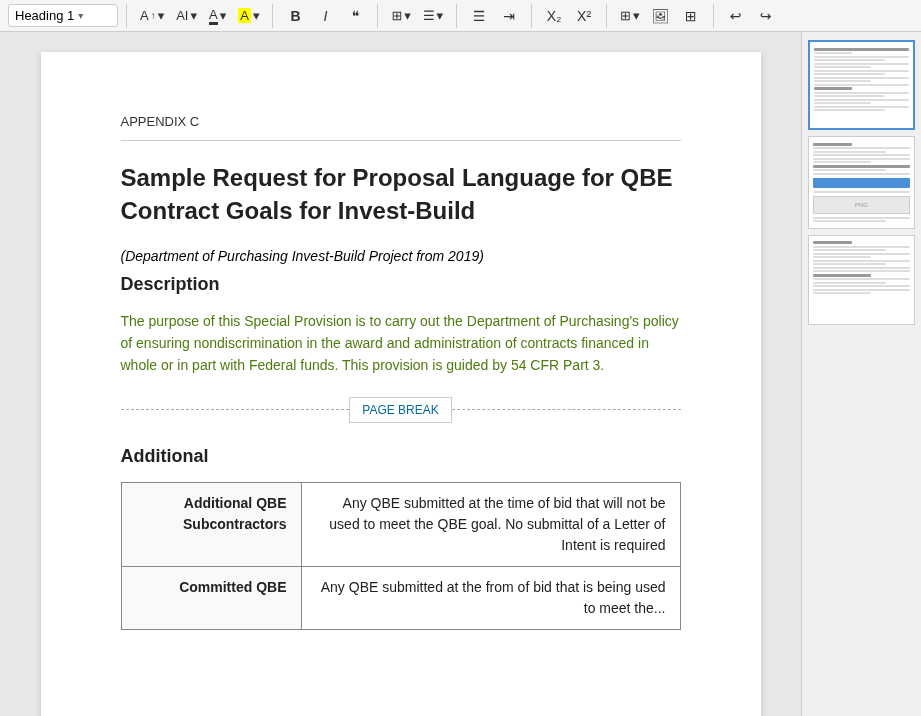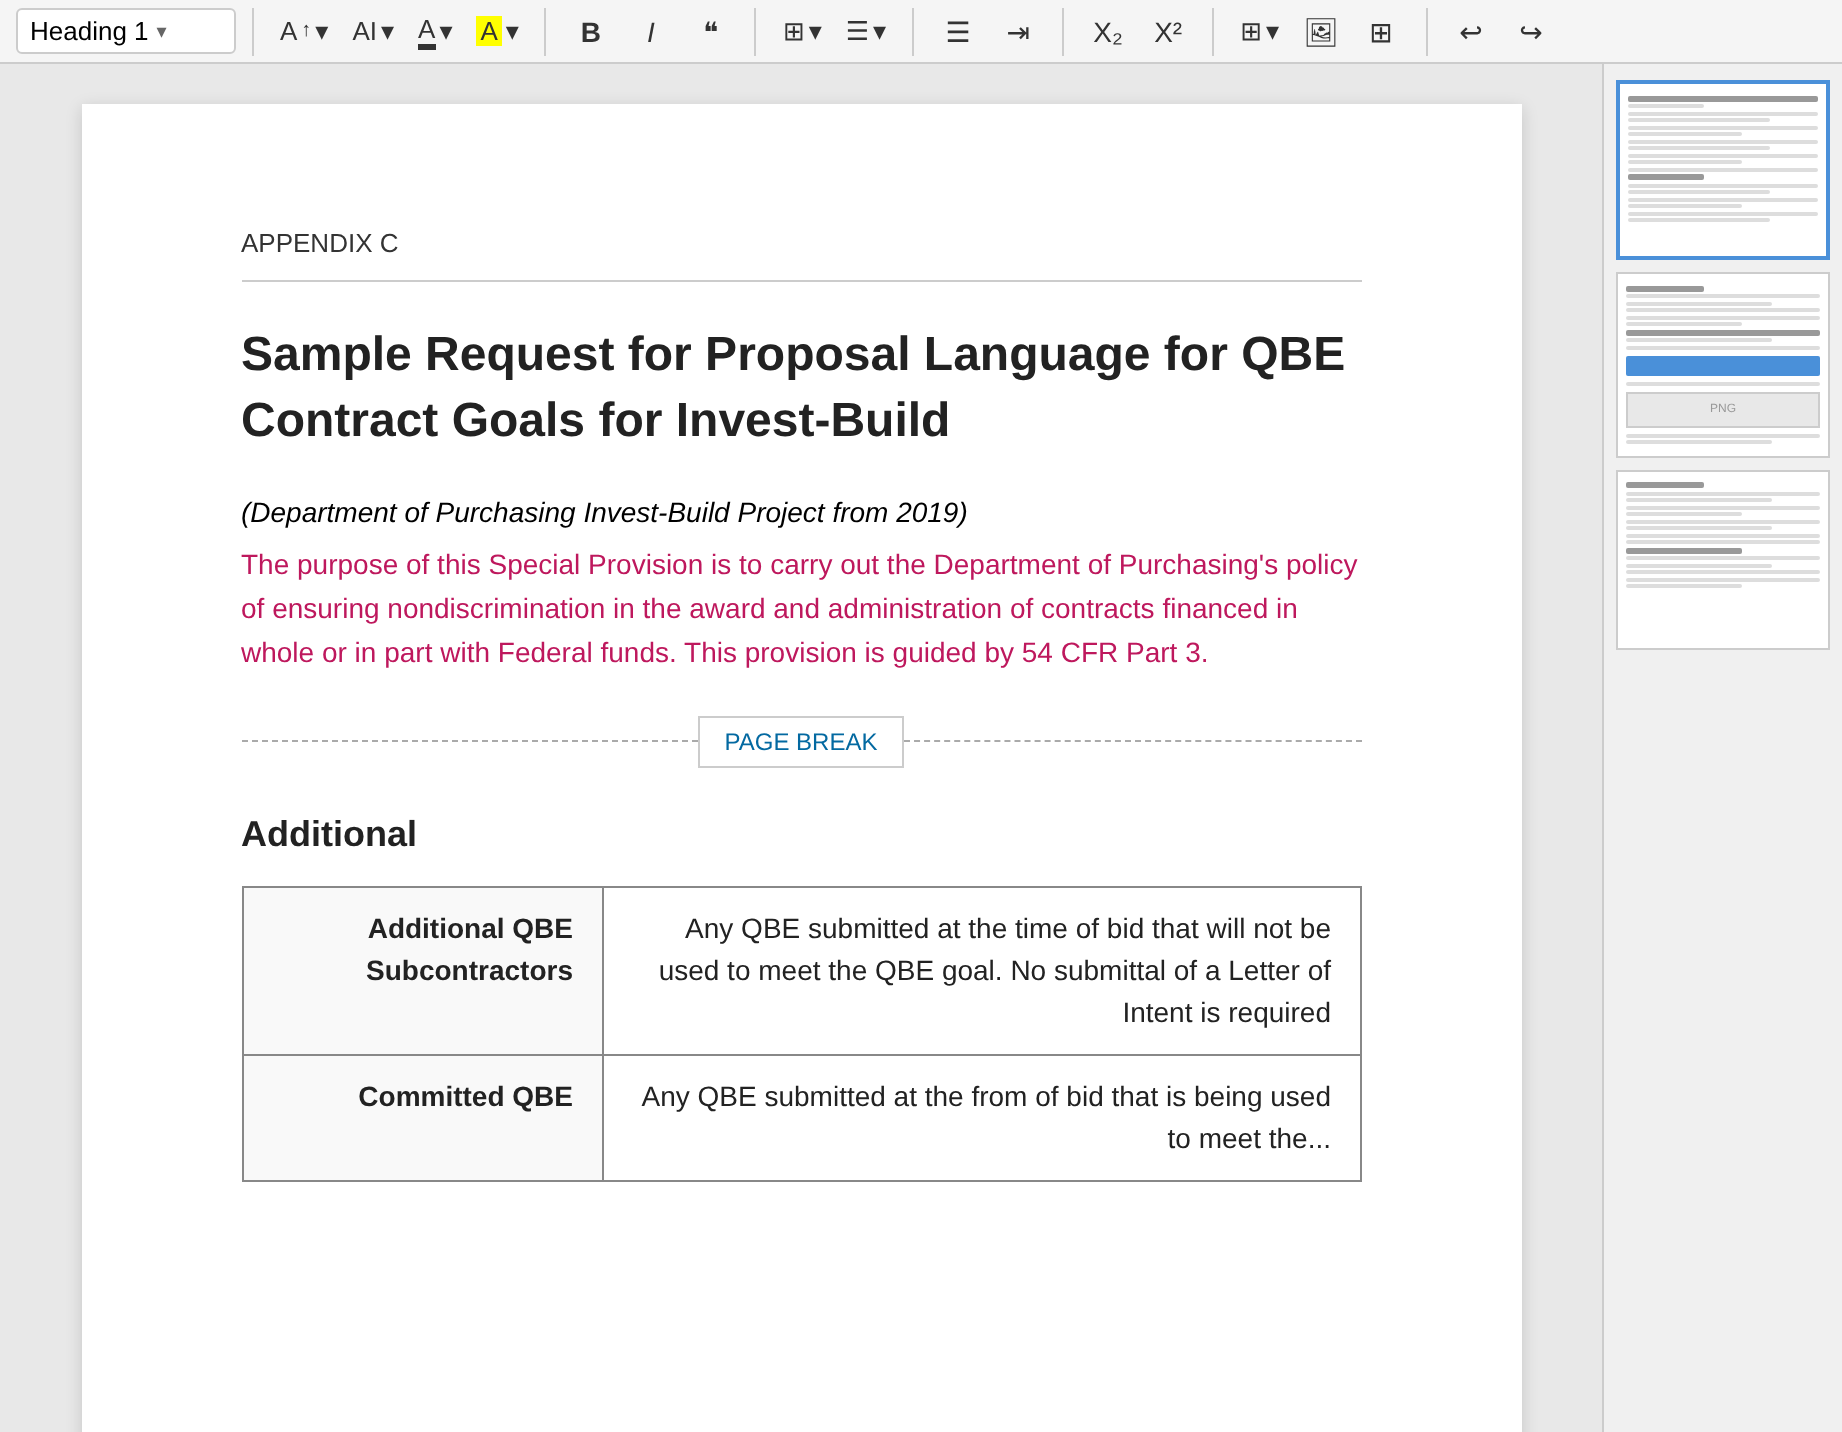--- a/index.html
+++ b/index.html
@@ -121,21 +121,21 @@
       margin-bottom: 24px;
     }
     .section-heading {
       font-size: 18px;
       font-weight: bold;
       color: #222;
       margin-bottom: 12px;
     }
     .doc-para {
       font-size: 14px;
-      color: #be185d;
+      color: #4d7c0f;
       margin-bottom: 16px;
       line-height: 1.6;
     }
 
     
     .page-break-container {
       display: flex;
       align-items: center;
       margin: 20px 0;
       gap: 0;
@@ -343,20 +343,21 @@
   <div class="doc-area">
     <div class="doc-page">
 
       <div class="appendix-label">APPENDIX C</div>
       <hr class="doc-divider">
 
       <div class="doc-subtitle">Sample Request for Proposal Language for QBE Contract Goals for Invest-Build</div>
 
       <div class="doc-meta-italic">(Department of Purchasing Invest-Build Project from 2019)</div>
 
+      <div class="section-heading">Description</div>
       <div class="doc-para">The purpose of this Special Provision is to carry out the Department of Purchasing's policy of ensuring nondiscrimination in the award and administration of contracts financed in whole or in part with Federal funds. This provision is guided by 54 CFR Part 3.</div>
 
       <div class="page-break-container">
         <div class="page-break-line"></div>
         <div class="page-break-label">PAGE BREAK</div>
         <div class="page-break-line"></div>
       </div>
 
       <div class="definitions-heading">Additional</div>
 

